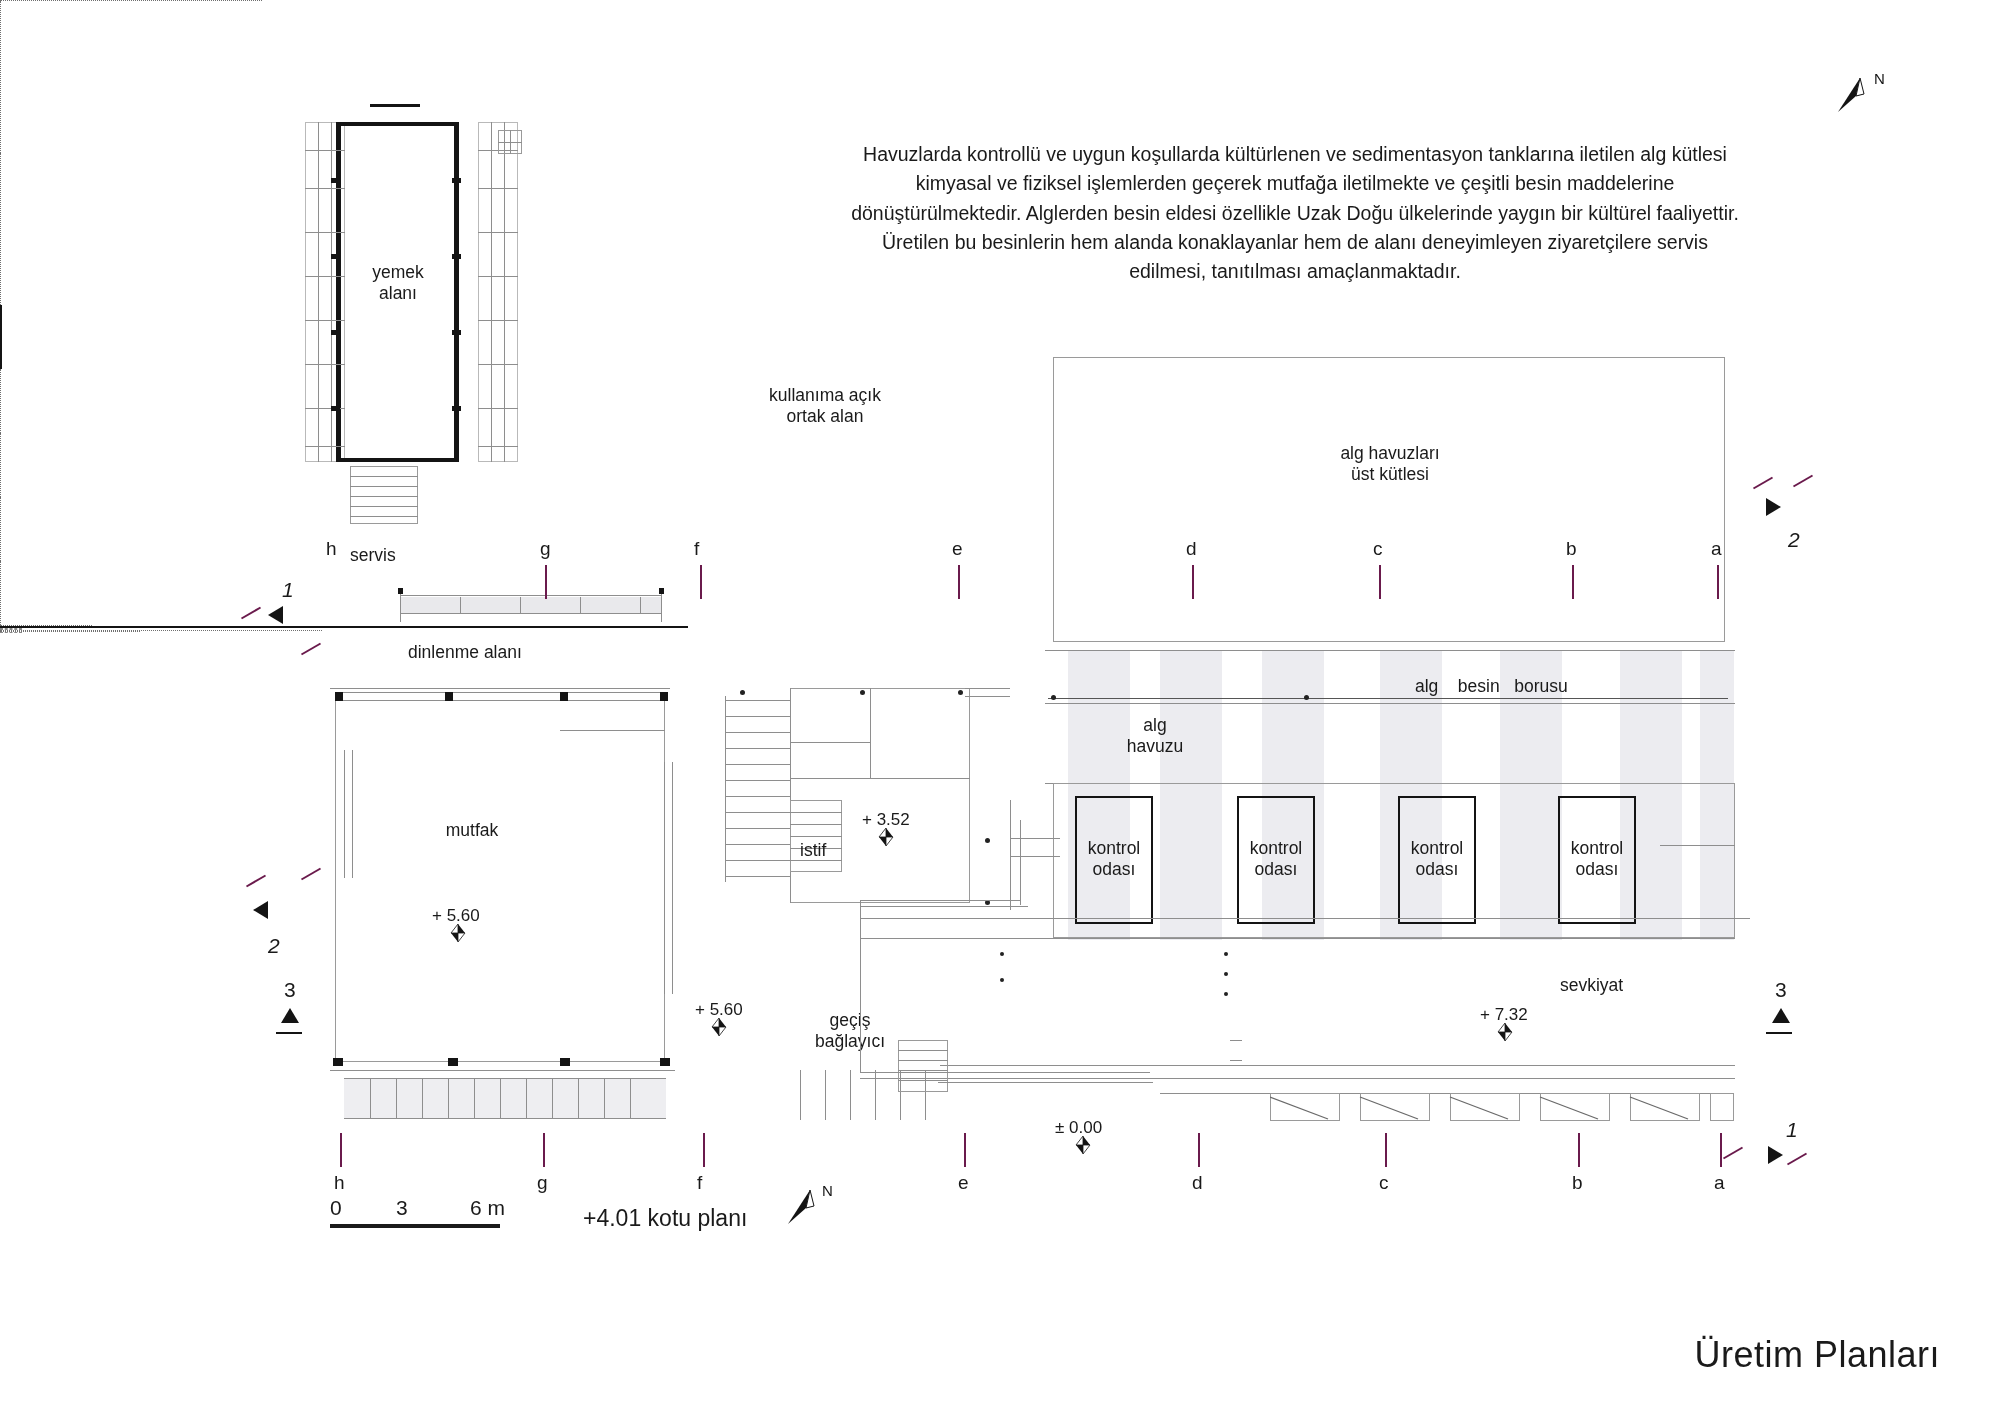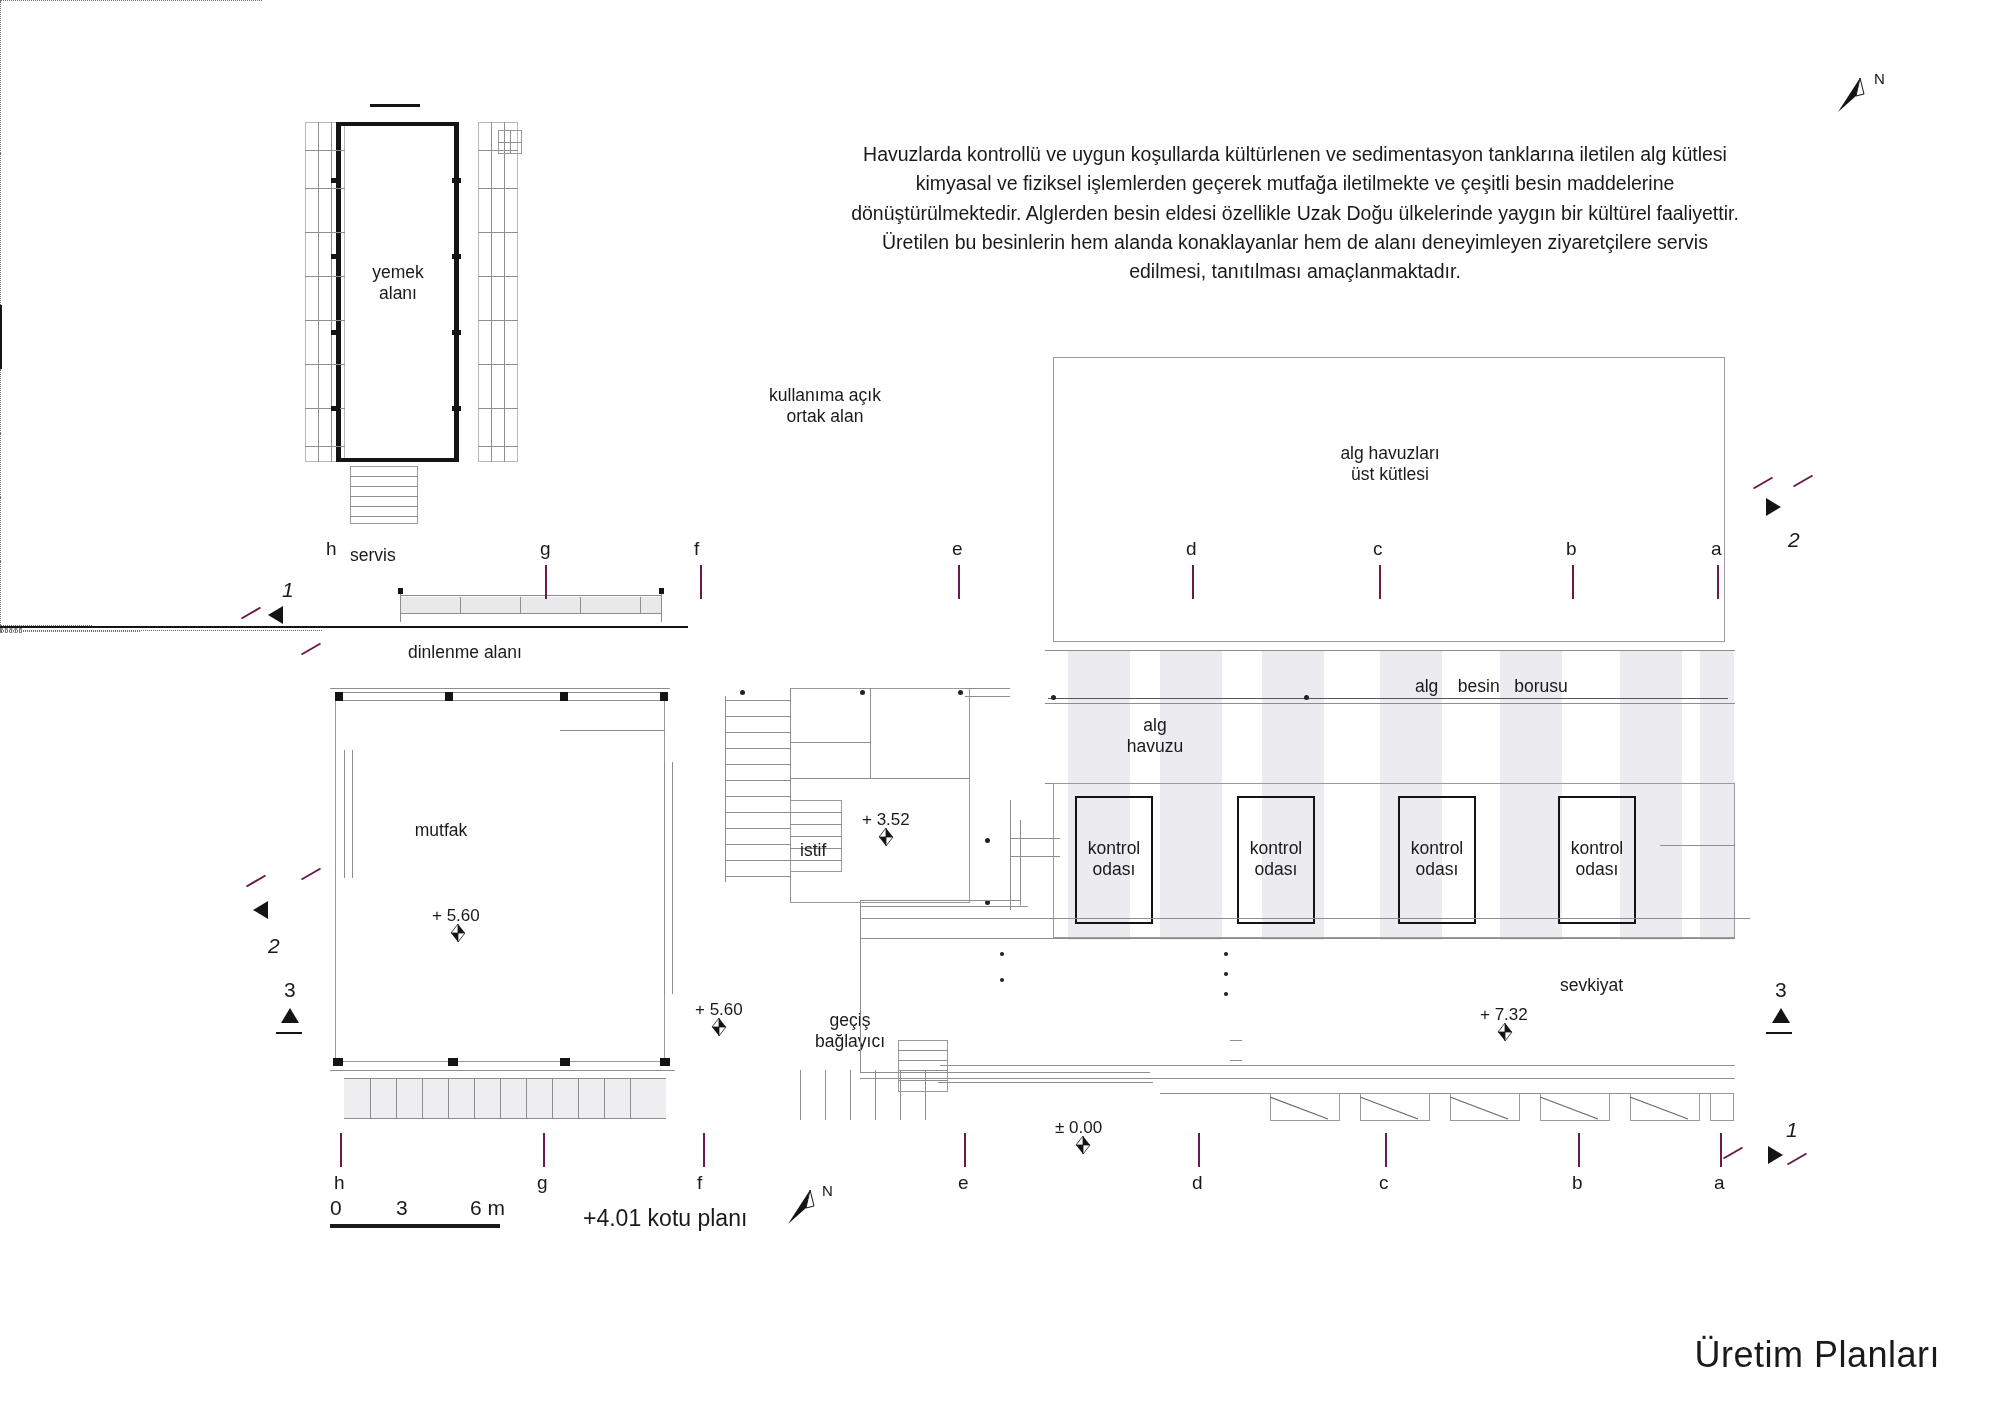--- a/index.html
+++ b/index.html
@@ -387,21 +387,21 @@
 
     <div class="wall" style="left:335px; top:692px; width:8px; height:9px;"></div>
     <div class="wall" style="left:445px; top:692px; width:8px; height:9px;"></div>
     <div class="wall" style="left:560px; top:692px; width:8px; height:9px;"></div>
     <div class="wall" style="left:660px; top:692px; width:8px; height:9px;"></div>
     <div class="wall" style="left:333px; top:1058px; width:10px; height:8px;"></div>
     <div class="wall" style="left:448px; top:1058px; width:10px; height:8px;"></div>
     <div class="wall" style="left:560px; top:1058px; width:10px; height:8px;"></div>
     <div class="wall" style="left:660px; top:1058px; width:10px; height:8px;"></div>
 
-    <div class="lbl" style="left:381px; top:820px; width:120px;">mutfak</div>
+    <div class="lbl" style="left:412px; top:820px; width:120px;">mutfak</div>
 
     <div class="level" style="left:432px; top:906px;">+  5.60</div>
     <svg class="abs" style="left:447px; top:922px;" width="22" height="22" viewBox="0 0 22 22">
       <polygon points="11,2 18,11 11,11" fill="#141414"></polygon>
       <polygon points="11,11 4,11 11,20" fill="#141414"></polygon>
       <polygon points="11,2 4,11 11,11" fill="#ffffff" stroke="#141414" stroke-width="0.8"></polygon>
       <polygon points="11,11 18,11 11,20" fill="#ffffff" stroke="#141414" stroke-width="0.8"></polygon>
     </svg>
   </div>
 

